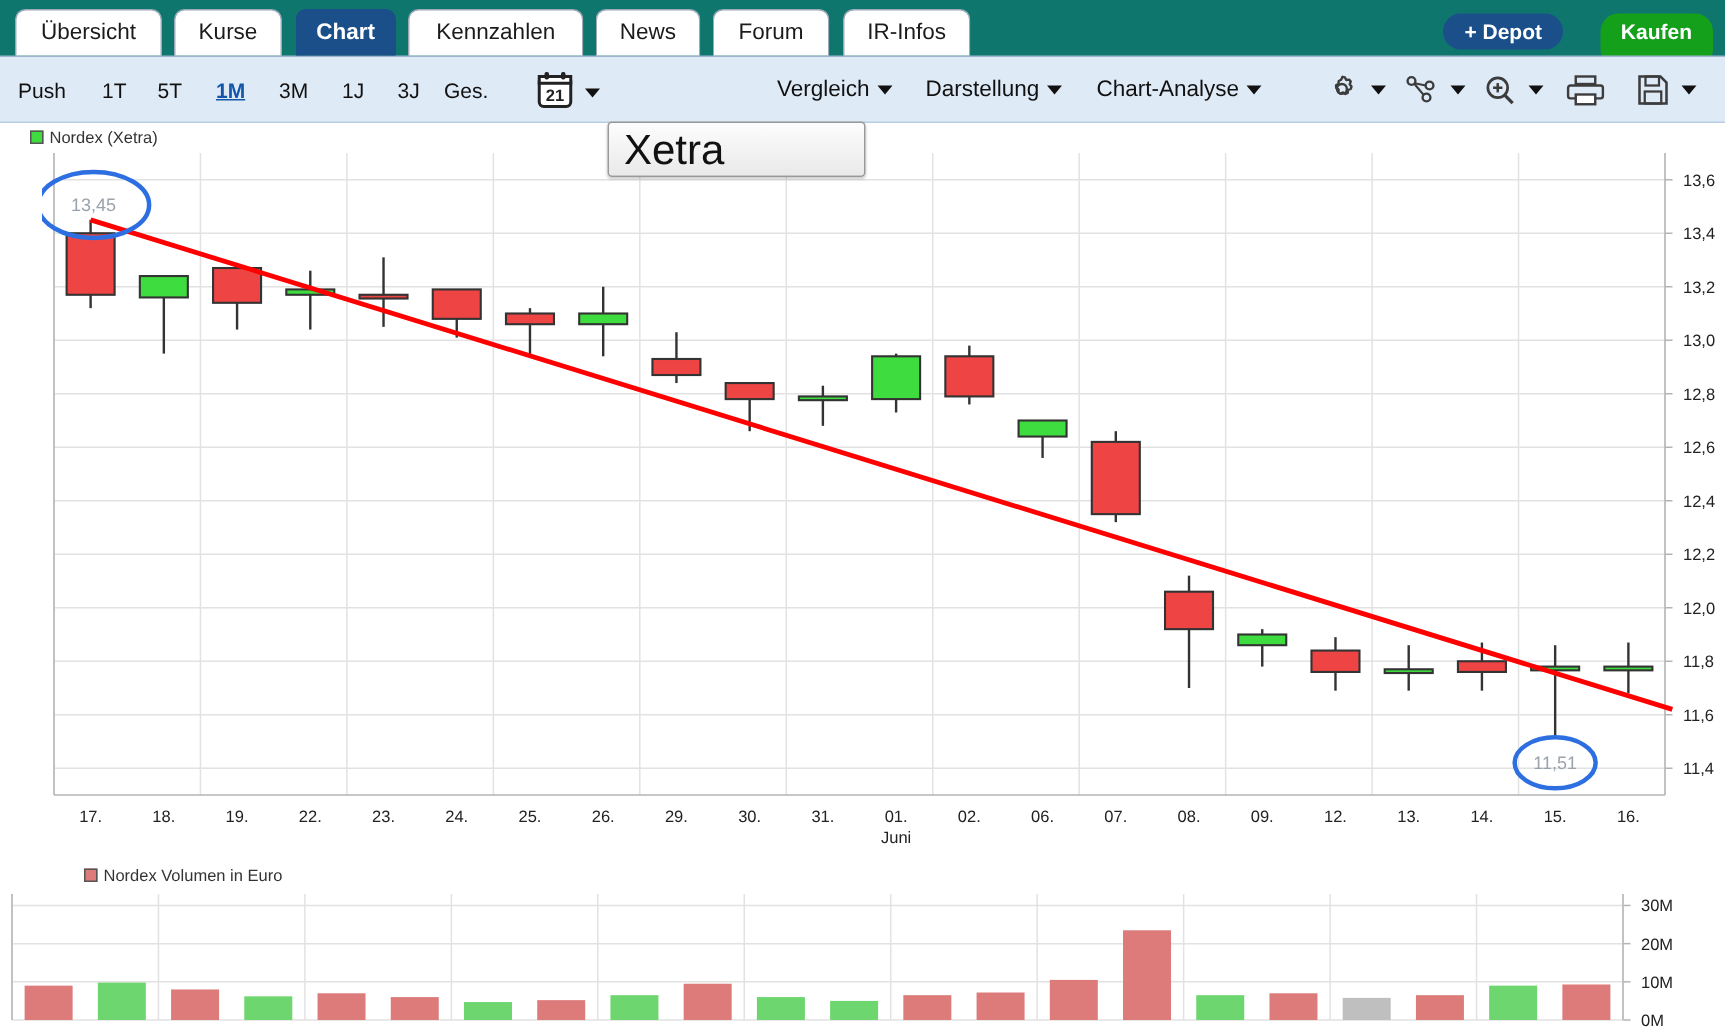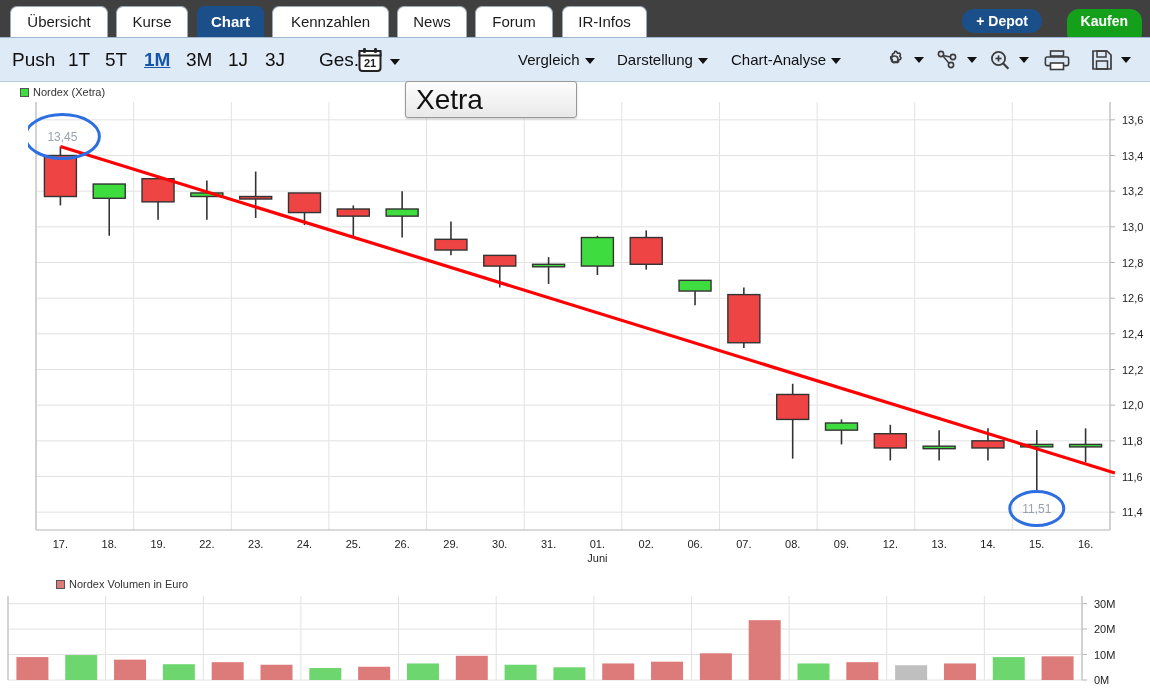--- a/index.html
+++ b/index.html
@@ -5,21 +5,21 @@
   html,body{margin:0;padding:0;}
   body{
     width:1150px;height:690px;overflow:hidden;
     background:#ffffff;
     font-family:"Liberation Sans", sans-serif;
     font-size:13px;color:#111;
   }
   .app{position:relative;width:1150px;height:690px;}
 
   
-  .tabbar{position:absolute;left:0;top:0;width:1150px;height:38px;background:#404040;}
+  .tabbar{position:absolute;left:0;top:0;width:1150px;height:38px;background:#0f766e;}
   .tabbar:after{content:"";position:absolute;left:0;bottom:0;width:1150px;height:1px;background:#9fb6d0;}
   .tab{
     position:absolute;top:6px;height:31px;line-height:29px;
     border:1px solid #9aa8b8;border-bottom:none;
     border-radius:7px 7px 0 0;background:#fff;color:#1b1b1b;
     font-size:15px;text-align:center;box-sizing:border-box;
     padding:0 12px;white-space:nowrap;cursor:pointer;z-index:2;
   }
   .tab.active{background:#1b4f8a;color:#fff;border-color:#1b4f8a;font-weight:bold;}
   .btn-depot{
@@ -33,21 +33,21 @@
     font-size:14px;font-weight:bold;cursor:pointer;white-space:nowrap;
   }
 
   
   .toolbar{
     position:absolute;left:0;top:38px;width:1150px;height:44px;
     background:#dfeaf7;border-bottom:1px solid #b9cde2;box-sizing:border-box;
   }
   .tl-item{
     position:absolute;top:0;height:44px;line-height:44px;
-    font-size:19px;color:#111;cursor:pointer;white-space:nowrap;
+    font-size:14px;color:#111;cursor:pointer;white-space:nowrap;
   }
   .tl-item.sel{color:#1457a8;font-weight:bold;text-decoration:underline;}
   .tl-menu{
     position:absolute;top:0;height:44px;line-height:44px;
     font-size:15px;color:#111;cursor:pointer;white-space:nowrap;
   }
   .caret{display:inline-block;width:0;height:0;margin-left:5px;
     border-left:5px solid transparent;border-right:5px solid transparent;
     border-top:6px solid #111;vertical-align:middle;}
   .ico{position:absolute;top:8px;cursor:pointer;}
@@ -89,21 +89,21 @@
   </div>
 
   <div class="toolbar">
     <div class="tl-item" style="left:12px;">Push</div>
     <div class="tl-item" style="left:68px;">1T</div>
     <div class="tl-item" style="left:105px;">5T</div>
     <div class="tl-item sel" style="left:144px;">1M</div>
     <div class="tl-item" style="left:186px;">3M</div>
     <div class="tl-item" style="left:228px;">1J</div>
     <div class="tl-item" style="left:265px;">3J</div>
-    <div class="tl-item" style="left:319px;text-align:center;">Ges.</div>
+    <div class="tl-item" style="left:296px;text-align:center;">Ges.</div>
 
     <div class="ico" style="left:358px;top:9px;">
       <svg width="24" height="26" viewBox="0 0 24 26">
         <rect x="1.5" y="4" width="21" height="20" rx="3" fill="#fff" stroke="#222" stroke-width="2"></rect>
         <rect x="1.5" y="4" width="21" height="4.5" fill="#fff" stroke="#222" stroke-width="2"></rect>
         <rect x="5" y="1" width="3" height="5" rx="1.3" fill="#222"></rect>
         <rect x="16" y="1" width="3" height="5" rx="1.3" fill="#222"></rect>
         <text x="12" y="20" font-size="11" font-weight="bold" text-anchor="middle" fill="#222" font-family="Liberation Sans, sans-serif">21</text>
       </svg>
     </div>

